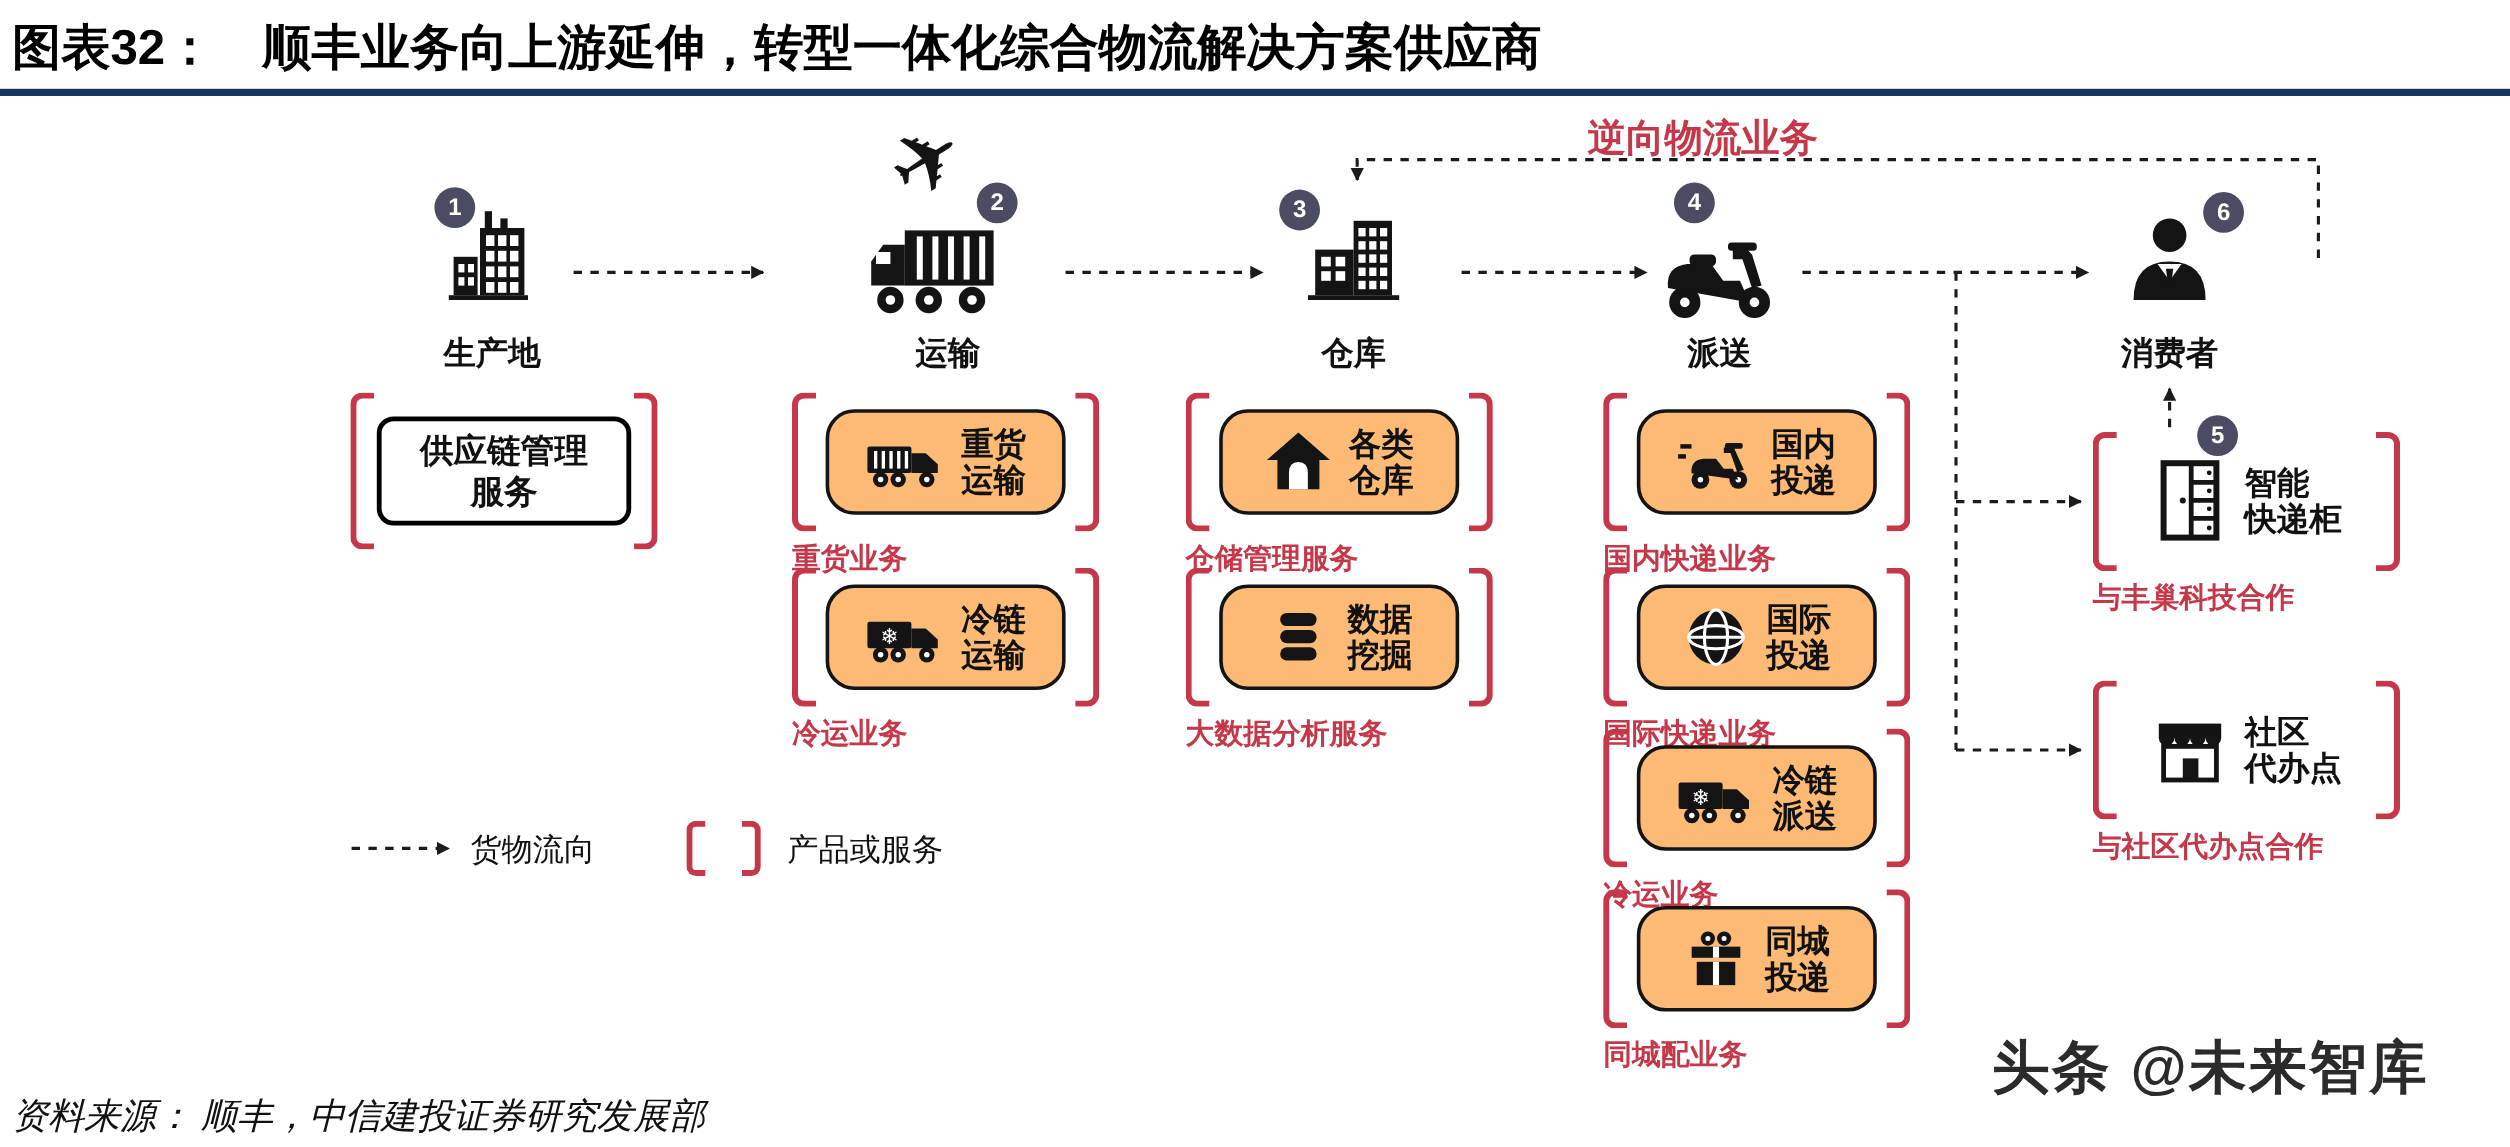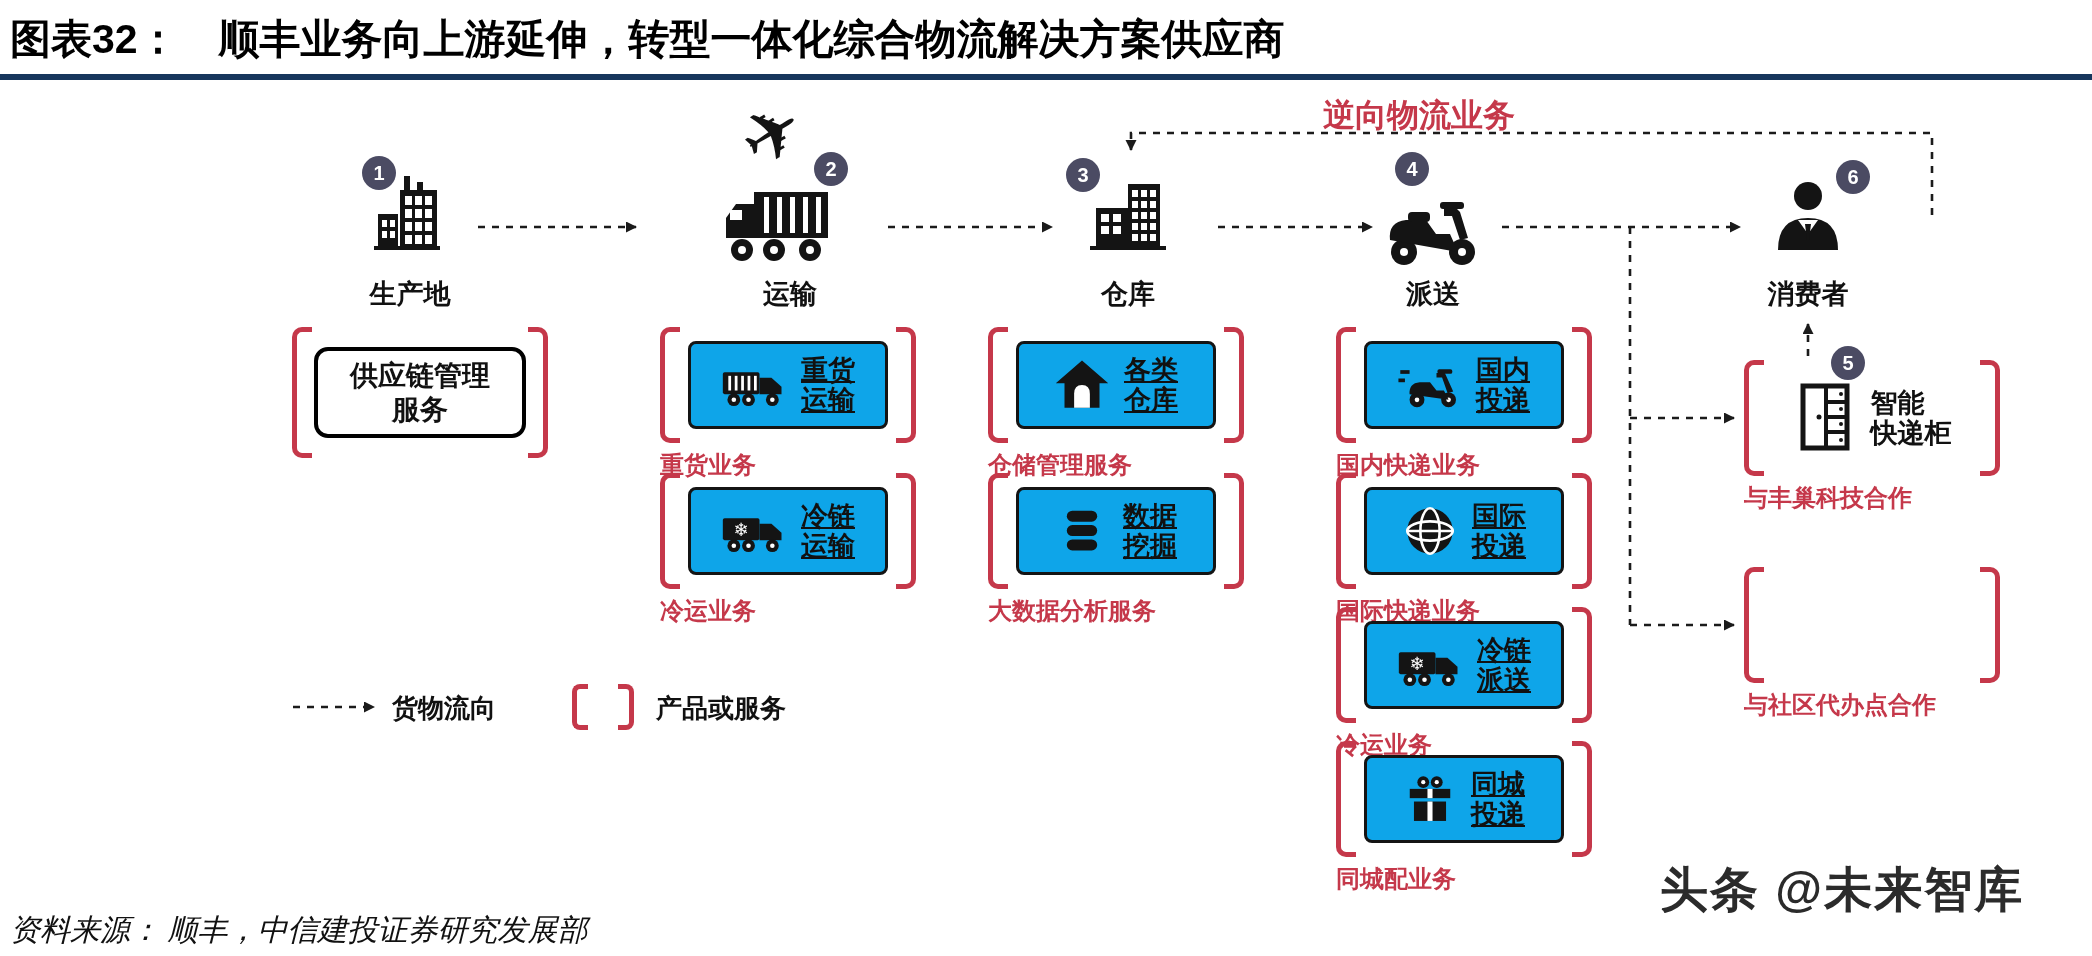--- a/index.html
+++ b/index.html
@@ -23,32 +23,32 @@
   .stage-icon{position:absolute;left:50px;top:18px;}
   .stage-label{position:absolute;left:0;top:126px;width:100%;text-align:center;font-size:27px;font-weight:700;color:#111;}
   .plane{position:absolute;left:52px;top:-52px;font-size:72px;line-height:1;color:#141414;
          transform:rotate(-32deg);font-family:"DejaVu Sans",sans-serif;z-index:2;}
 
   .group{position:absolute;width:256px;display:flex;align-items:center;justify-content:center;}
   .bkt{position:absolute;top:0;bottom:0;width:20px;border:5px solid var(--accent_red);}
   .bkt.l{left:0;border-right:0;border-radius:10px 0 0 10px;}
   .bkt.r{right:0;border-left:0;border-radius:0 10px 10px 0;}
 
-  .item-box{background:#0ea5e9;border:3px solid var(--ink);border-radius:8px;width:200px;height:88px;
-            display:flex;align-items:center;justify-content:center;gap:14px;text-decoration:underline;}
+  .item-box{background:#fdba74;border:3px solid var(--ink);border-radius:24px;width:200px;height:88px;
+            display:flex;align-items:center;justify-content:center;gap:14px;}
   .box-title{font-size:27px;font-weight:700;line-height:1.12;white-space:pre-line;color:#111;}
   .supply-box{background:#fff;border:4px solid #000;border-radius:14px;width:212px;padding:8px 0;
               text-align:center;font-size:28px;font-weight:700;line-height:1.2;white-space:pre-line;}
   .terminal-box{display:flex;align-items:center;gap:14px;}
 
   .caption{position:absolute;width:256px;color:var(--accent_red);font-size:24px;font-weight:700;}
   .reverse-label{position:absolute;left:1264px;top:94px;width:310px;text-align:center;
                  font-size:32px;font-weight:700;color:var(--accent_red);}
 
-  .legend-label{position:absolute;font-size:26px;font-weight:700;color:#111;}
+  .legend-label{position:absolute;font-size:26px;font-weight:400;color:#111;}
   .mini-bkt{position:absolute;width:16px;height:46px;border:5px solid var(--accent_red);}
   .mini-bkt.l{border-right:0;border-radius:8px 0 0 8px;}
   .mini-bkt.r{border-left:0;border-radius:0 8px 8px 0;}
 
   .source{position:absolute;left:10px;top:910px;font-family:"Liberation Serif","DejaVu Serif",serif;
           font-style:italic;font-size:30px;color:#111;text-align:right;}
   .watermark{position:absolute;left:1660px;top:858px;font-size:48px;font-weight:700;color:#2b2b2b;letter-spacing:2px;text-align:center;}
 </style>
 </head>
 <body>
@@ -397,20 +397,33 @@
       </svg>
       <div class="box-title">智能
 快递柜</div>
     </div>
   </div>
   <div class="caption" style="left:1744px;top:482px">与丰巢科技合作</div>
 
   <div class="group" style="left:1744px;top:567px;height:116px">
     <div class="bkt l"></div>
     <div class="bkt r"></div>
+    <div class="terminal-box">
+      <svg width="64" height="60" viewBox="0 0 64 60" fill="#141414">
+        <rect x="6" y="8" width="52" height="12"></rect>
+        <circle cx="12.5" cy="20" r="6.5"></circle>
+          <circle cx="25.5" cy="20" r="6.5"></circle>
+          <circle cx="38.5" cy="20" r="6.5"></circle>
+          <circle cx="51.5" cy="20" r="6.5"></circle>
+        <rect x="10" y="27" width="44" height="28" fill="#fff" stroke="#141414" stroke-width="4"></rect>
+        <rect x="26" y="37" width="13" height="18" fill="#141414"></rect>
+      </svg>
+      <div class="box-title">社区
+代办点</div>
+    </div>
   </div>
   <div class="caption" style="left:1744px;top:689px">与社区代办点合作</div>
 
   <div class="legend-label" style="left:392px;top:691px">货物流向</div>
   <div class="mini-bkt l" style="left:572px;top:684px"></div>
   <div class="mini-bkt r" style="left:618px;top:684px"></div>
   <div class="legend-label" style="left:656px;top:691px">产品或服务</div>
 
   <div class="source">资料来源： 顺丰，中信建投证券研究发展部</div>
   <div class="watermark">头条 @未来智库</div>

